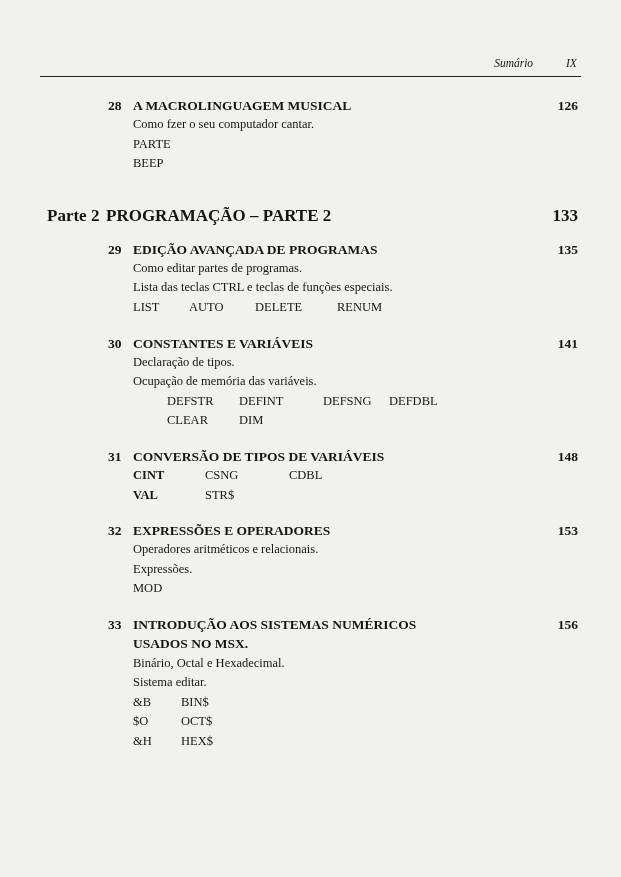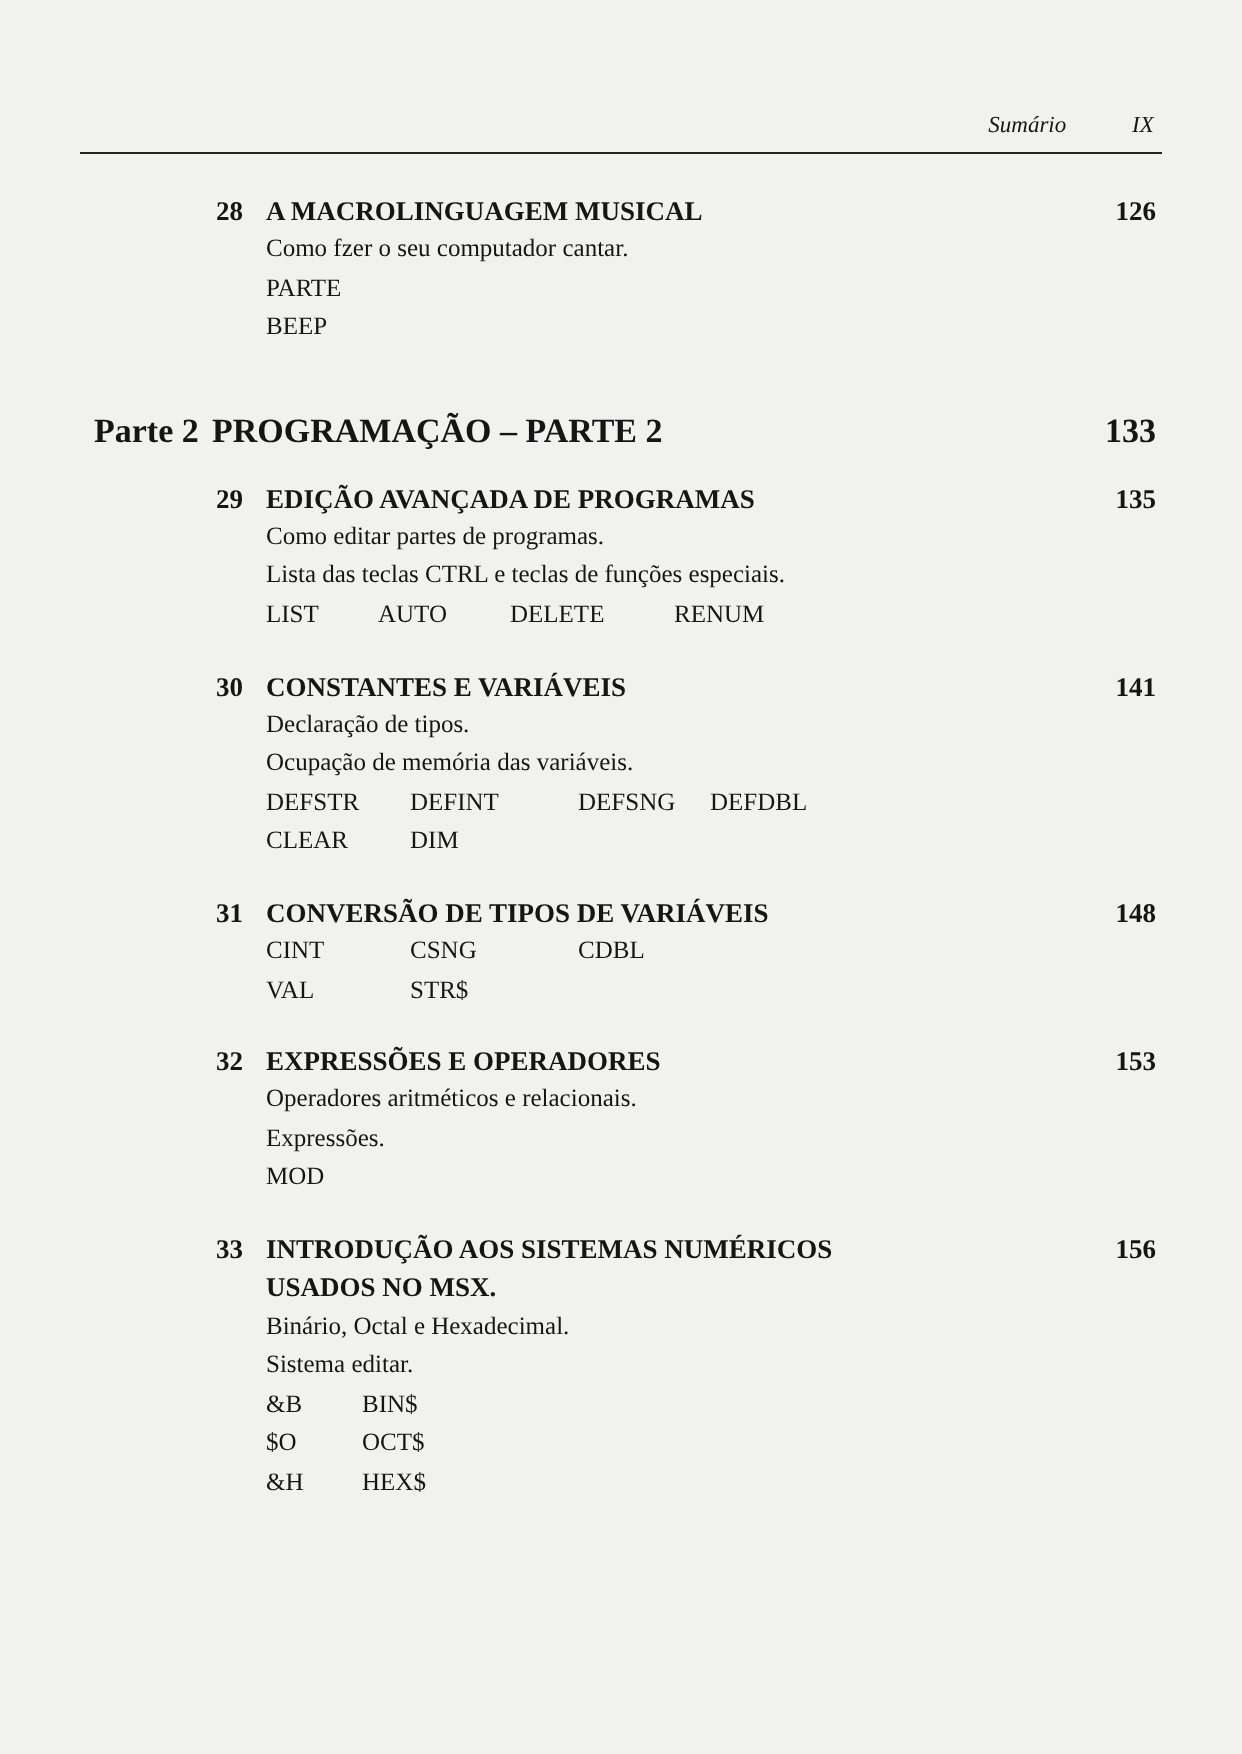--- a/index.html
+++ b/index.html
@@ -33,24 +33,24 @@
   .ch-head { position: relative; font-weight: bold; font-size: 13.5px; line-height: 19px; }
   .ch-num { position: absolute; left: 108px; top: 0; font-family: Liberation Serif, serif; }
   .ch-title { margin-left: 133px; width: 330px; }
   .ch-page { position: absolute; right: 43px; top: 0; }
   .lines { margin-left: 133px; font-size: 12.5px; }
   .line { line-height: 19.6px; height: 19.6px; white-space: nowrap; }
   .kw { display: inline-block; }
   .ch29 .kw:nth-child(1) { width: 56px; }
   .ch29 .kw:nth-child(2) { width: 66px; }
   .ch29 .kw:nth-child(3) { width: 82px; }
-  .ch30 .kw:nth-child(1) { width: 72px; }
+  .ch30 .kw:nth-child(1) { width: 72px; margin-left: 34px; }
   .ch30 .kw:nth-child(2) { width: 84px; }
   .ch30 .kw:nth-child(3) { width: 66px; }
-  .ch31 .kw:nth-child(1) { width: 72px; }
+  .ch31 .kw:nth-child(1) { width: 72px; font-weight: bold; }
   .ch31 .kw:nth-child(2) { width: 84px; }
   .ch33 .kw:nth-child(1) { width: 48px; }
   .ch31 { margin-top: 4px; }
   .ch32 { margin-top: 2px; }
   .ch33 { margin-top: 2px; }
   .ch33 .lines { font-weight: normal; }
   .ch33 .lines .line.subtitle { font-weight: bold; font-size: 13.5px; }
 </style>
 </head>
 <body>

